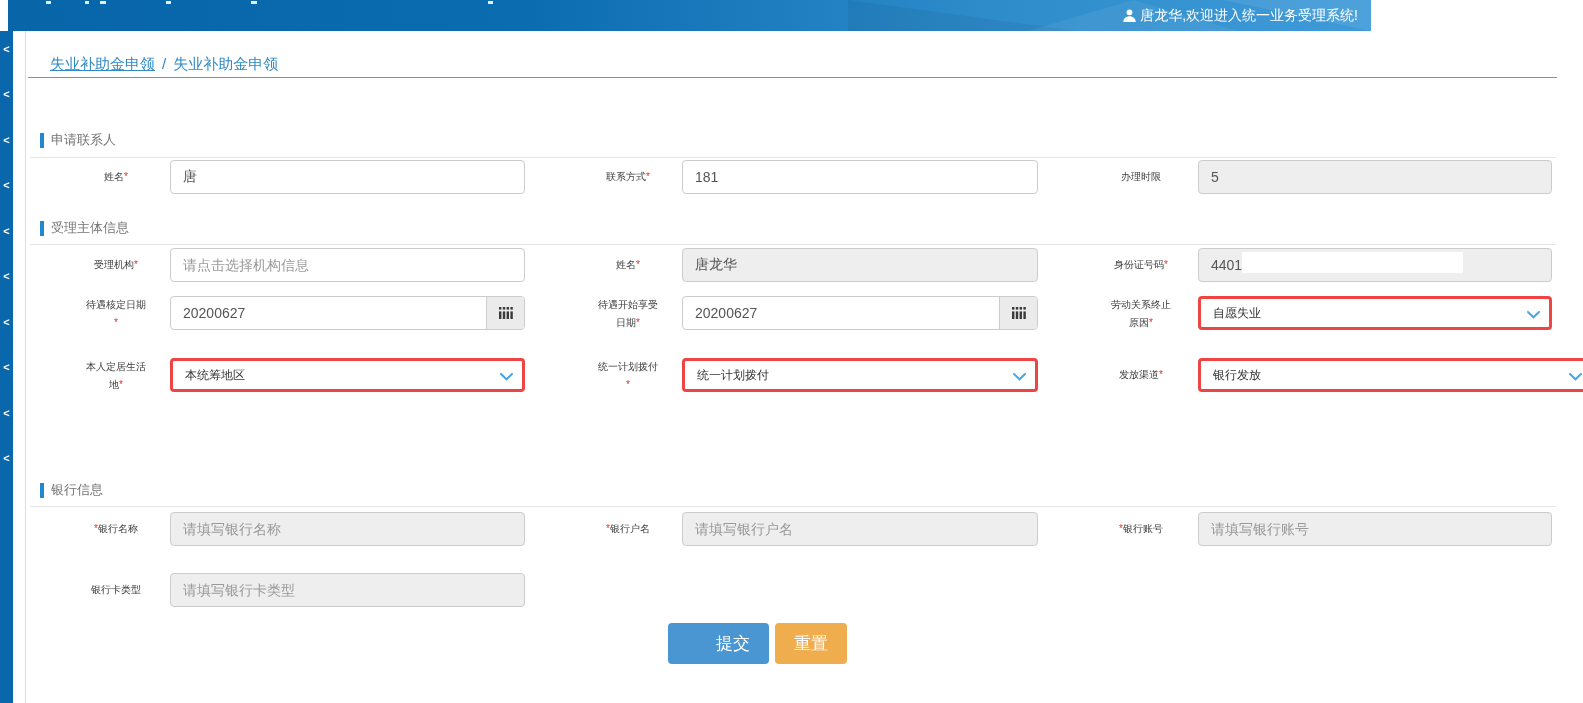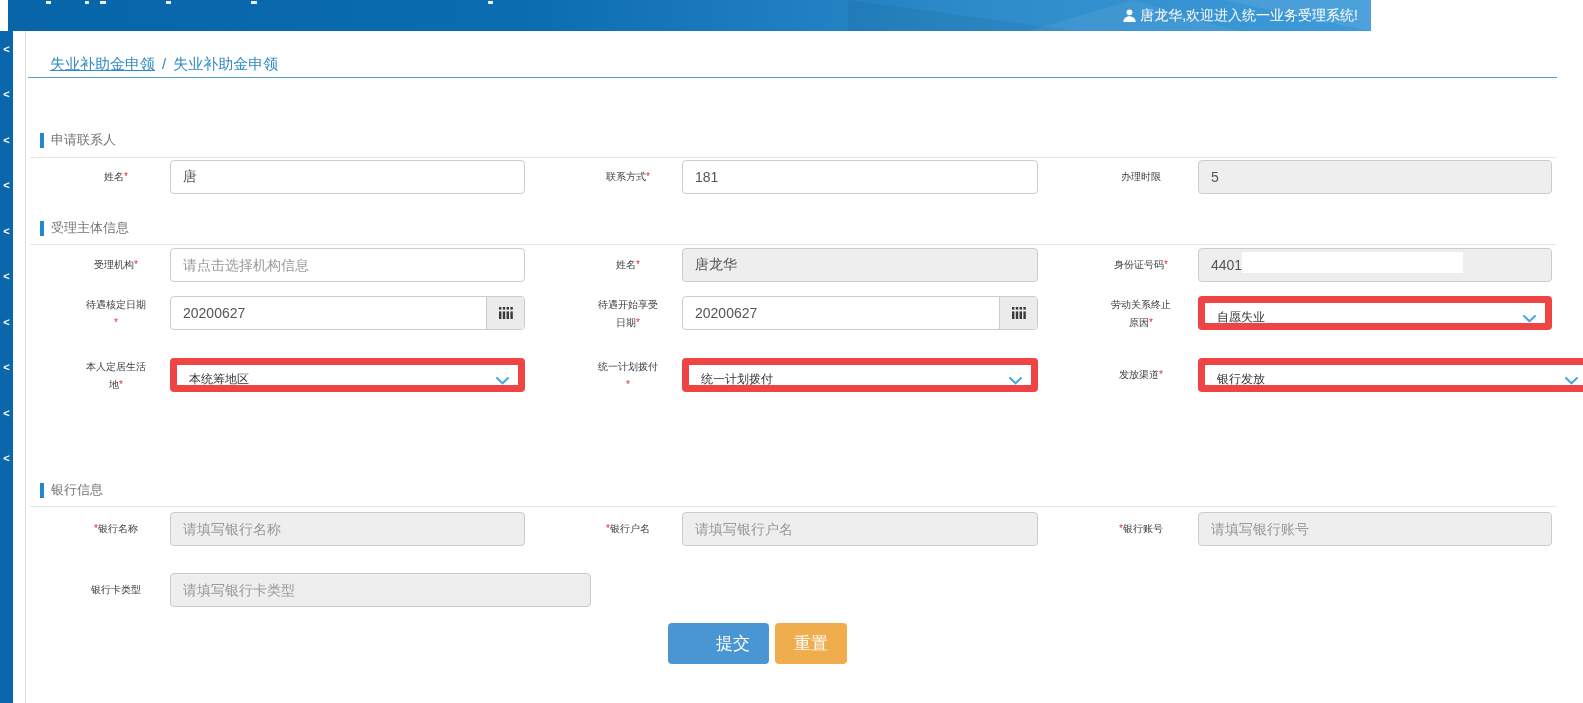--- a/index.html
+++ b/index.html
@@ -48,21 +48,21 @@
     font-size:14px; color:#555; padding:0 12px; background:#fff; font-family:inherit; outline:none; }
   .inp::placeholder, .ta::placeholder { color:#9a9a9a; opacity:1; }
   .dis { background:#eee; }
 
   .date-wrap { position:absolute; top:0; height:34px; }
   .date-inp { left:0; top:0; width:100%; padding-right:50px; }
   .cal-btn { position:absolute; right:1px; top:1px; width:38px; height:32px; background:#ebebeb;
     border:none; border-left:1px solid #ccc; border-radius:0 3px 3px 0; display:flex;
     align-items:center; justify-content:center; cursor:pointer; padding:0; }
 
-  .sel { position:absolute; top:0; height:34px; border:7px solid #ef4444; border-radius:4px;
+  .sel { position:absolute; top:0; height:34px; border:3px solid #ef4444; border-radius:4px;
     background:#fff; cursor:pointer; }
   .sel-text { position:absolute; left:12px; top:6px; font-size:12px; color:#333; }
   .chev-icon { position:absolute; right:9px; top:12px; line-height:0; }
 
   .ta-wrap { position:absolute; top:0; height:33px; }
   .ta { width:100%; height:33px; border:1px solid #ccc; border-radius:4px; font-size:14px;
     color:#555; padding:7px 12px; resize:none; font-family:inherit; outline:none; background:#fff; }
   .grip { position:absolute; right:2px; bottom:2px; width:10px; height:10px; cursor:nwse-resize;
     background:repeating-linear-gradient(135deg,transparent 0 3px,#b9b9b9 3px 4px);
     clip-path:polygon(100% 0,100% 100%,0 100%); }
@@ -268,21 +268,21 @@
     <div class="lab" style="left:1071px">
       <span class="labtxt"><span class="req">*</span><span>银行账号</span></span>
     </div>
     <input class="inp dis" style="left: 1172px; width: 354px;" readonly="" placeholder="请填写银行账号">
   </div>
 
   <div class="row" style="top:542px">
     <div class="lab" style="left:46px">
       <span class="labtxt"><span>银行卡类型</span></span>
     </div>
-    <input class="inp dis" style="left: 144px; width: 421px;" readonly="" placeholder="请填写银行卡类型">
+    <input class="inp dis" style="left: 144px; width: 355px;" readonly="" placeholder="请填写银行卡类型">
   </div>
 
   <div class="btns">
     <button class="btn submit">提交</button>
     <button class="btn reset">重置</button>
   </div>
 
 </div>
 
 </body></html>

